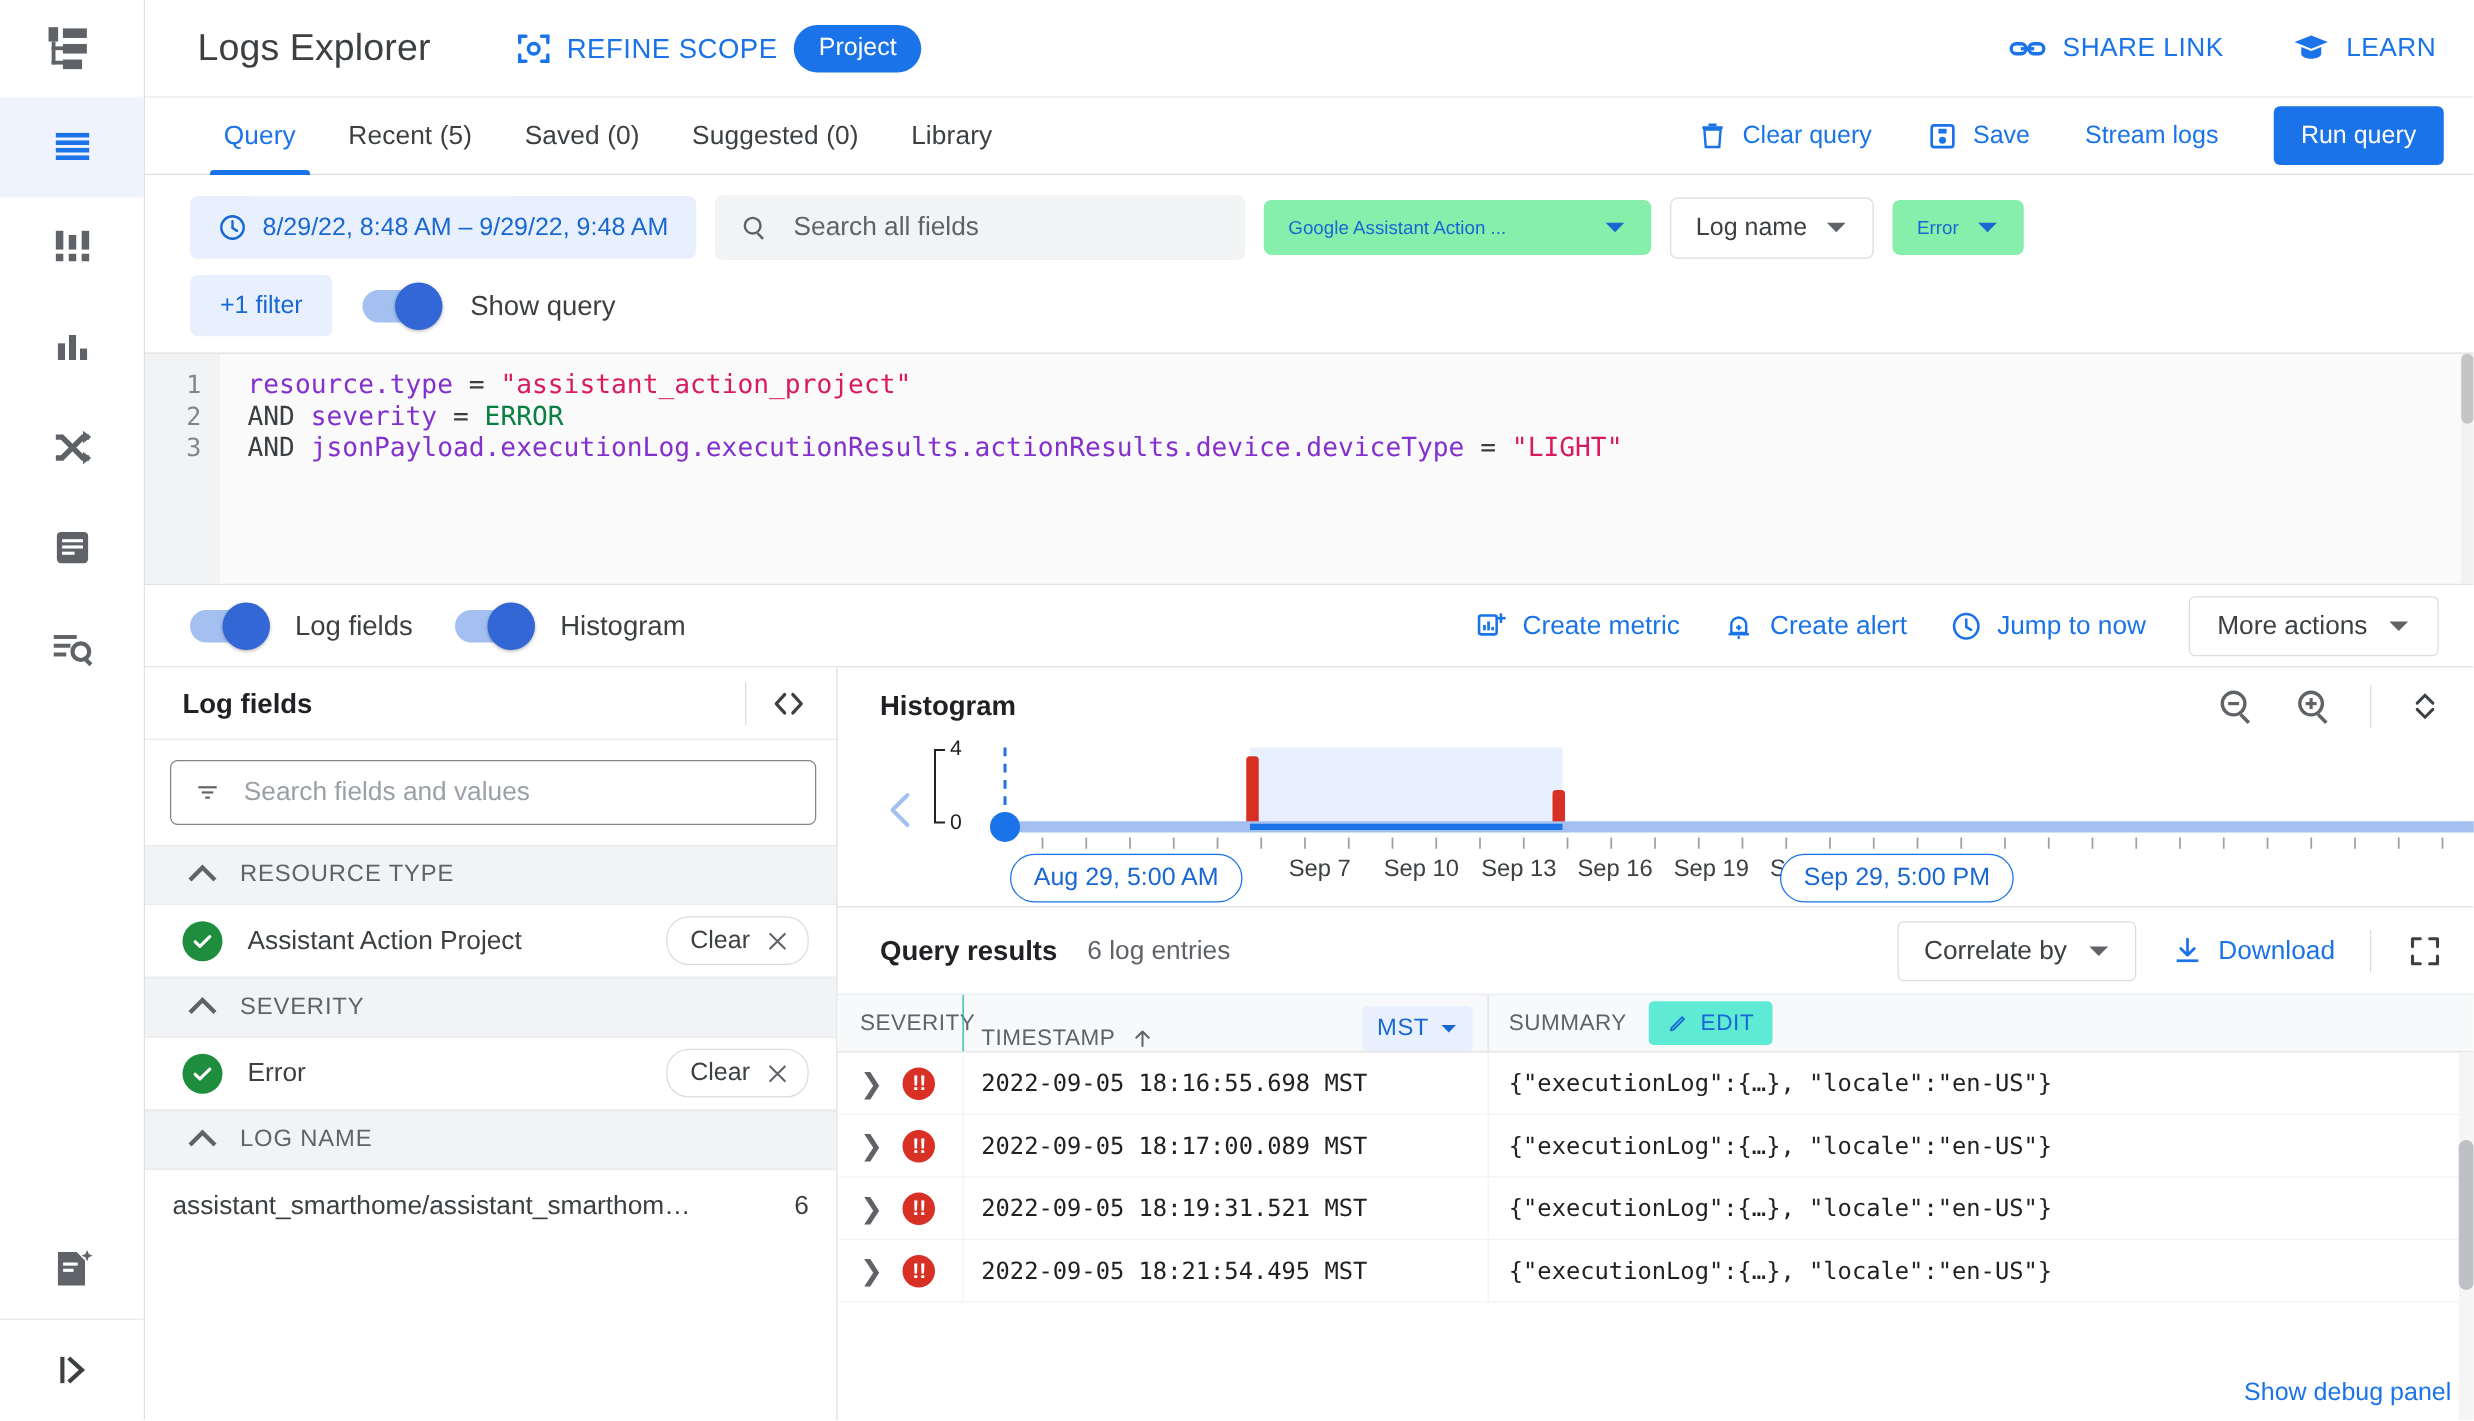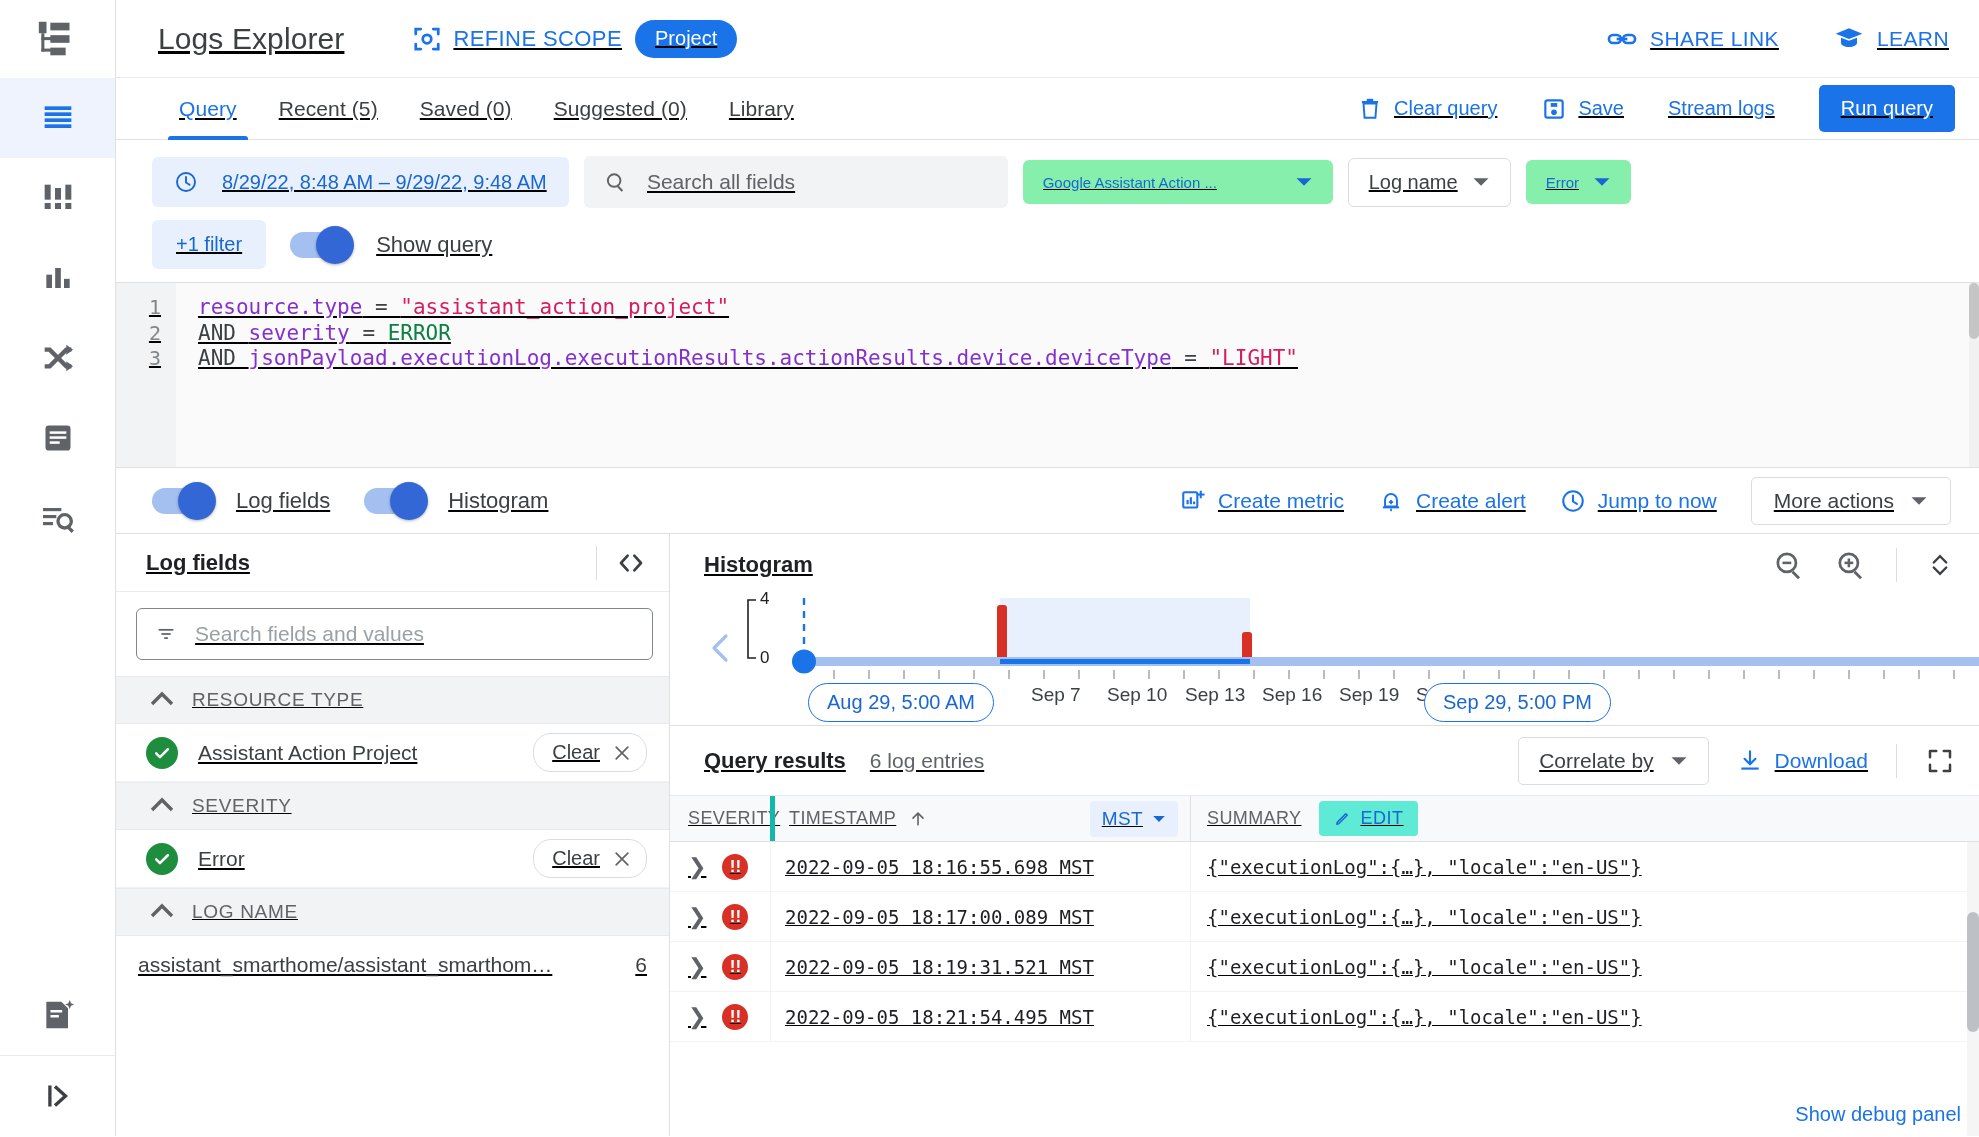--- a/index.html
+++ b/index.html
@@ -4,21 +4,21 @@
 <style>
   * { box-sizing: border-box; }
   html, body {
     margin: 0; padding: 0;
     width: 1979px; height: 1137px;
     overflow: hidden;
     background: #fff;
     font-family: "Liberation Sans", sans-serif;
     -webkit-font-smoothing: antialiased;
   }
-  .app { display: flex; width: 1979px; height: 1136px; text-decoration: underline; }
+  .app { display: flex; width: 1979px; height: 1136px; }
 
   
   .rail {
     width: 116px; flex: 0 0 116px;
     border-right: 1px solid #e0e0e0;
     background: #fff;
     display: flex; flex-direction: column;
     position: relative;
   }
   .rail-logo {
@@ -85,21 +85,21 @@
     font-size: 20px; font-weight: 500; padding: 12px 22px;
     font-family: inherit; cursor: pointer;
   }
 
   
   .filters {
     padding: 16px 24px 0 36px; display: flex; align-items: center; gap: 15px;
   }
   .chip-time {
     background: #e8f0fe; color: #1967d2; border-radius: 6px;
-    display: flex; align-items: center; gap: 24px;
+    display: flex; align-items: center; gap: 12px;
     font-size: 20px; padding: 13px 22px; cursor: pointer;
   }
   .searchbox {
     flex: 1 1 auto; max-width: 424px; background: #f1f3f4; border-radius: 6px;
     display: flex; align-items: center; gap: 18px; padding: 13px 20px;
     min-width: 200px;
   }
   .searchbox input {
     border: none; background: transparent; outline: none; font-size: 21px;
     color: #3c4043; font-family: inherit; width: 100%;
@@ -274,22 +274,22 @@
     display: flex; align-items: center; gap: 16px; font-family: inherit;
   }
 
   .tbl { flex: 1 1 auto; min-height: 0; position: relative; }
   .tbl-head {
     height: 46px; background: #f8f9fa; display: flex; align-items: center;
     border-bottom: 1px solid #e0e0e0; font-size: 18px; color: #5f6368;
     letter-spacing: .4px;
   }
   .col-sev { width: 100px; flex: 0 0 100px; padding-left: 18px; }
-  .col-ts { width: 420px; flex: 0 0 420px; display: flex; align-items: center;
-            gap: 12px; padding-left: 14px; border-left: 5px solid #14b8a6; height: 100%; }
+  .col-ts { width: 420px; flex: 0 0 420px; display: flex; align-items: flex-end;
+            gap: 12px; padding-left: 14px; border-left: 1px solid #14b8a6; height: 100%; }
   .col-sum { flex: 1 1 auto; display: flex; align-items: center; gap: 18px;
              padding-left: 16px; border-left: 1px solid #e0e0e0; height: 100%; }
   .badge-tz {
     background: #e8f0fe; color: #1967d2; border-radius: 4px; font-size: 19px;
     padding: 7px 12px; display: flex; align-items: center; gap: 9px;
     margin-left: auto; margin-right: 12px; cursor: pointer; font-weight: 500;
   }
   .badge-edit {
     background: #5eead4; color: #1967d2; border-radius: 4px; font-size: 18px;
     padding: 7px 14px; display: flex; align-items: center; gap: 9px;

